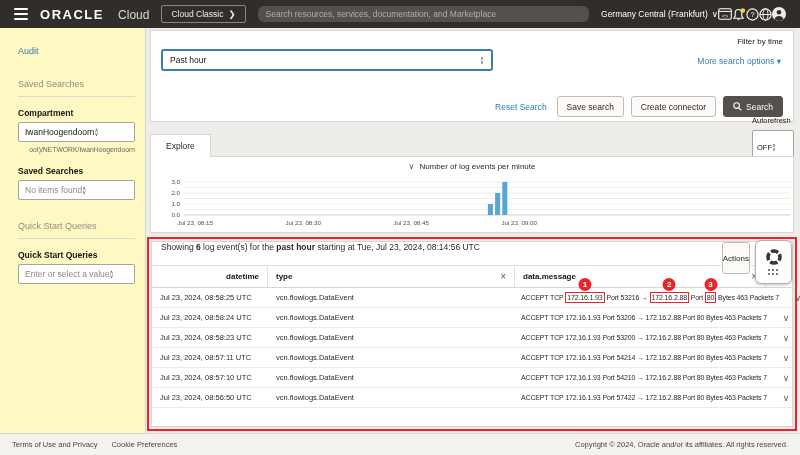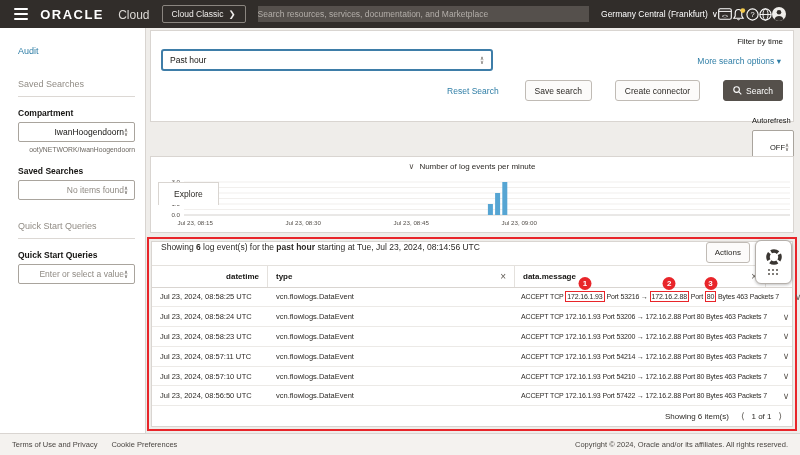--- a/index.html
+++ b/index.html
@@ -7,65 +7,65 @@
   body { font-family:"Liberation Sans", sans-serif; background:#efedea; position:relative; overflow:hidden; color:#161513; }
   a { text-decoration:none; }
 
   
   .header { position:absolute; top:0; left:0; right:0; height:28px; background:#312d2a; display:flex; align-items:center; gap:12px; padding:0 14px; z-index:8; }
   .hamburger { width:15px; display:flex; flex-direction:column; gap:3px; cursor:pointer; }
   .hamburger span { height:2px; background:#fff; border-radius:1px; }
   .brand { color:#fff; font-size:13px; font-weight:bold; letter-spacing:1.5px; white-space:nowrap; }
   .brand .suffix { font-weight:normal; letter-spacing:0; color:#dcd9d5; font-size:12px;margin-left:9px; }
   .cloud-classic { border:1px solid #8a857f; color:#f0eeec; font-size:8.5px; padding:3px 9px; border-radius:2px; display:flex; gap:5px; align-items:center; cursor:pointer; white-space:nowrap; }
-  .top-search { width:352px; height:16px; background:#55504c; border:none; border-radius:0; color:#d5d1cc; font-size:8.5px; padding:0 0; outline:none; }
+  .top-search { width:352px; height:16px; background:#55504c; border:none; border-radius:6px; color:#d5d1cc; font-size:8.5px; padding:0 8px; outline:none; }
   .top-search::placeholder { color:#b3aea9; }
   .header-right { margin-left:auto; display:flex; align-items:center; color:#fff; font-size:8.5px; }
   .region { display:flex; gap:4px; align-items:center; cursor:pointer; white-space:nowrap; }
   .hicon { display:flex; align-items:center; cursor:pointer; }
 
   
-  .sidebar { position:absolute; top:28px; left:0; width:146px; bottom:22px; background:#ffffff; border-right:1px solid #d8d4d0; padding:12px 10px 0 18px; }
+  .sidebar { position:absolute; top:28px; left:0; width:146px; bottom:22px; background:#fef9c3; border-right:1px solid #d8d4d0; padding:12px 10px 0 18px; }
   .audit { color:#2f7ea6; font-size:9px; cursor:pointer; }
   .section-h { color:#918c85; font-size:9px; margin-top:21px; padding-bottom:7px; border-bottom:1px solid #dcd8d4; }
   .field-label { font-weight:bold; font-size:8.5px; margin:11px 0 4px; }
-  .select { background:#fff; border:1px solid #a9a49d; border-radius:2px; height:20px; display:flex; align-items:center; justify-content:flex-end; padding:0 6px; font-size:8.5px; cursor:pointer; }
+  .select { background:#fff; border:1px solid #a9a49d; border-radius:2px; height:20px; display:flex; align-items:center; justify-content:flex-start; padding:0 6px; font-size:8.5px; cursor:pointer; }
   .select .ph { color:#8f8a83; }
   .caret { display:flex; flex-direction:column; align-items:center; font-size:5.5px; line-height:4.5px; color:#55504b; }
   .hint { font-size:6.8px; color:#6b6660; text-align:right; margin-top:3px; word-break:break-all; line-height:1.5; }
 
   
   .main { position:absolute; left:146px; top:28px; right:0; bottom:22px; }
   .filter-card { position:absolute; left:4px; top:2px; right:6px; height:92px; background:#fff; border:1px solid #d9d5d1; padding:6px 10px;text-align:right; }
   .filter-label { font-size:8px; }
   .filter-select { width:332px; height:22px; border:2px solid #3e7da8; border-radius:3px; display:flex; align-items:center; justify-content:space-between; padding:0 7px; font-size:8.5px; margin-top:3px; cursor:pointer; background:#fff; }
   .more-options { position:absolute; right:12px; top:25px; color:#2f7ea6; font-size:8.5px; cursor:pointer; }
-  .filter-buttons { position:absolute; right:10px; bottom:20px; display:flex; align-items:center; gap:23px; }
+  .filter-buttons { position:absolute; right:10px; bottom:4px; display:flex; align-items:center; gap:7px; }
   .link-btn { color:#2f7ea6; font-size:8.5px; cursor:pointer; margin-right:3px; }
   .btn { height:21px; padding:0 9px; background:#fcfbfa; border:1px solid #c0bbb5; border-radius:3px; font-size:8.5px; display:flex; align-items:center; gap:4px; color:#2d2a26; cursor:pointer; white-space:nowrap; }
   .btn-primary { background:#55504b; color:#fff; border:1px solid #55504b; }
 
   .autorefresh { position:absolute; right:6px; top:88px; width:42px; font-size:7.5px; }
   .autorefresh .select { margin-top:5px; height:20px; padding:16px 4px; font-size:7.5px; }
 
-  .tabs { position:absolute; left:12px; top:106px; display:flex; align-items:center; height:23px; z-index:2;margin-top:48px; }
+  .tabs { position:absolute; left:4px; top:106px; display:flex; align-items:center; height:23px; z-index:2; }
   .tab { height:23px; padding:0 15px; font-size:8.5px; display:flex; align-items:center; color:#2d2a26; cursor:pointer; }
   .tab.active { background:#fff; border:1px solid #d9d5d1; border-bottom:none; }
 
   .chart-card { position:absolute; left:4px; right:6px; top:128px; height:77px; background:#fff; border:1px solid #d9d5d1; }
   .chart-title { display:flex; justify-content:center; align-items:center; gap:5px; font-size:8px; padding-top:5px; color:#2d2a26; cursor:pointer; }
   .chart-title .chev { font-size:8px; color:#55504b; }
   .chart-svg { position:absolute; left:3px; top:18px; }
 
   
   .table-wrap { position:absolute; left:1px; right:3px; top:209px; bottom:2px; border:2px solid #e8252a; padding:2px; }
   .table-card { background:#fff; border:1px solid #d9d5d1; height:100%; display:flex; flex-direction:column; position:relative; }
   .summary { height:24px; display:flex; align-items:flex-start; padding:0 42px 0 9px; font-size:8.5px; border-bottom:1px solid #e4e1dd; color:#2d2a26; }
   .summary b { font-weight:bold; }
-  .actions-btn { margin-left:auto; height:21px; padding:0 8px; font-size:8px; }
+  .actions-btn { margin-left:auto; height:32px; padding:0 0; font-size:8px; }
   .thead { display:grid; grid-template-columns:116px 247px 1fr 26px; height:22px; border-bottom:1px solid #d9d5d1; font-size:8px; font-weight:bold; }
   .thead .cell { padding:0 8px; display:flex; align-items:center; border-right:1px solid #e4e1dd;justify-content:flex-end; }
   .thead .cell:last-child { border-right:none; }
   .clear-x { margin-left:auto; color:#5f5a54; font-size:10px; font-weight:normal; cursor:pointer; }
   .trow { display:grid; grid-template-columns:116px 247px 1fr 26px; height:20px; align-items:center; border-bottom:1px solid #eceae7; font-size:7.5px; color:#2d2a26; }
   .trow .cell { padding:0 8px; white-space:nowrap; }
   .msg-cell { font-size:7px; letter-spacing:-0.15px; padding:0 6px !important; }
   .row-chevron { justify-self:center; color:#5f5a54; font-size:9px; cursor:pointer; }
   .hl { position:relative; border:1.5px solid #e8252a; padding:0 1px; display:inline-block; line-height:9px; }
   .badge { position:absolute; top:-15px; left:50%; transform:translateX(-50%); width:13px; height:13px; border-radius:50%; background:#e8252a; color:#fff; font-size:8px; font-weight:bold; display:flex; align-items:center; justify-content:center; z-index:4; }
@@ -325,28 +325,20 @@
         <div class="row-chevron">∨</div>
       </div>
 
       <div class="trow">
         <div class="cell">Jul 23, 2024, 08:56:50 UTC</div>
         <div class="cell">vcn.flowlogs.DataEvent</div>
         <div class="cell msg-cell">ACCEPT TCP 172.16.1.93 Port 57422 → 172.16.2.88 Port 80 Bytes 463 Packets 7</div>
         <div class="row-chevron">∨</div>
       </div>
 
-      <div class="pagination">
-        <span>Showing 6 item(s)</span>
-        <div class="page-nav">
-          <span class="page-arrow">⟨</span>
-          <span>1 of 1</span>
-          <span class="page-arrow">⟩</span>
-        </div>
-      </div>
 
     </div>
   </div>
 </div>
 
 <div class="footer">
   <span>Terms of Use and Privacy</span>
   <span>Cookie Preferences</span>
   <span class="copyright">Copyright © 2024, Oracle and/or its affiliates. All rights reserved.</span>
 </div>

